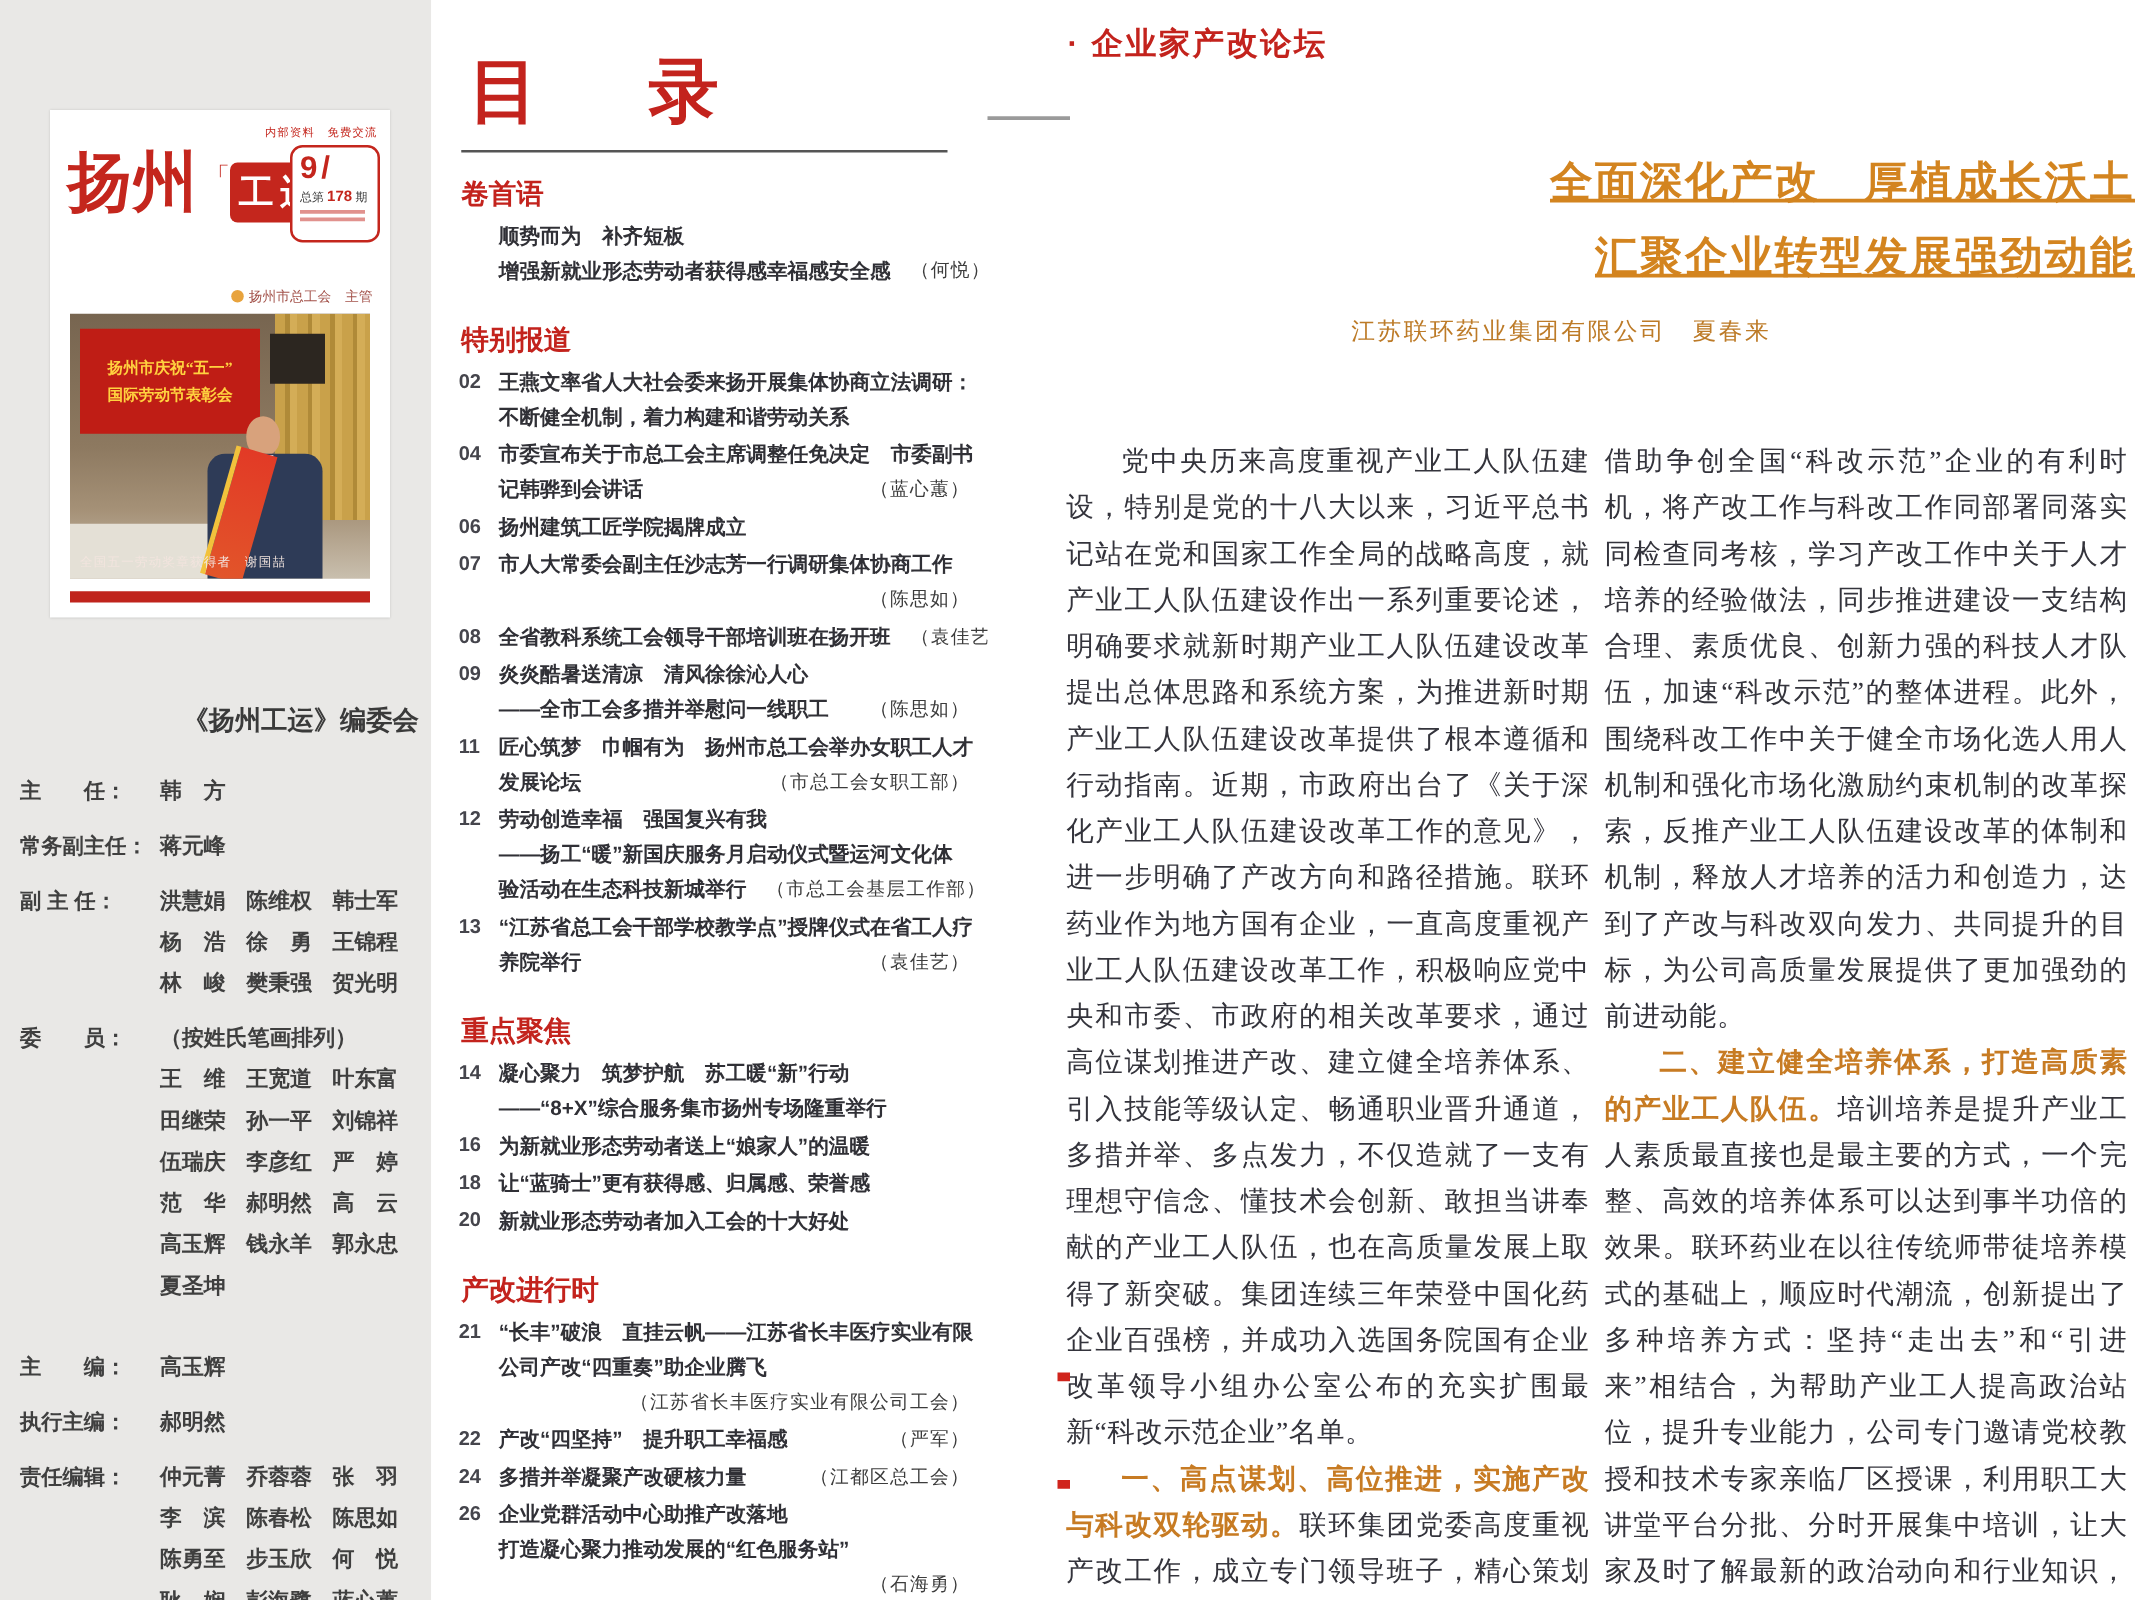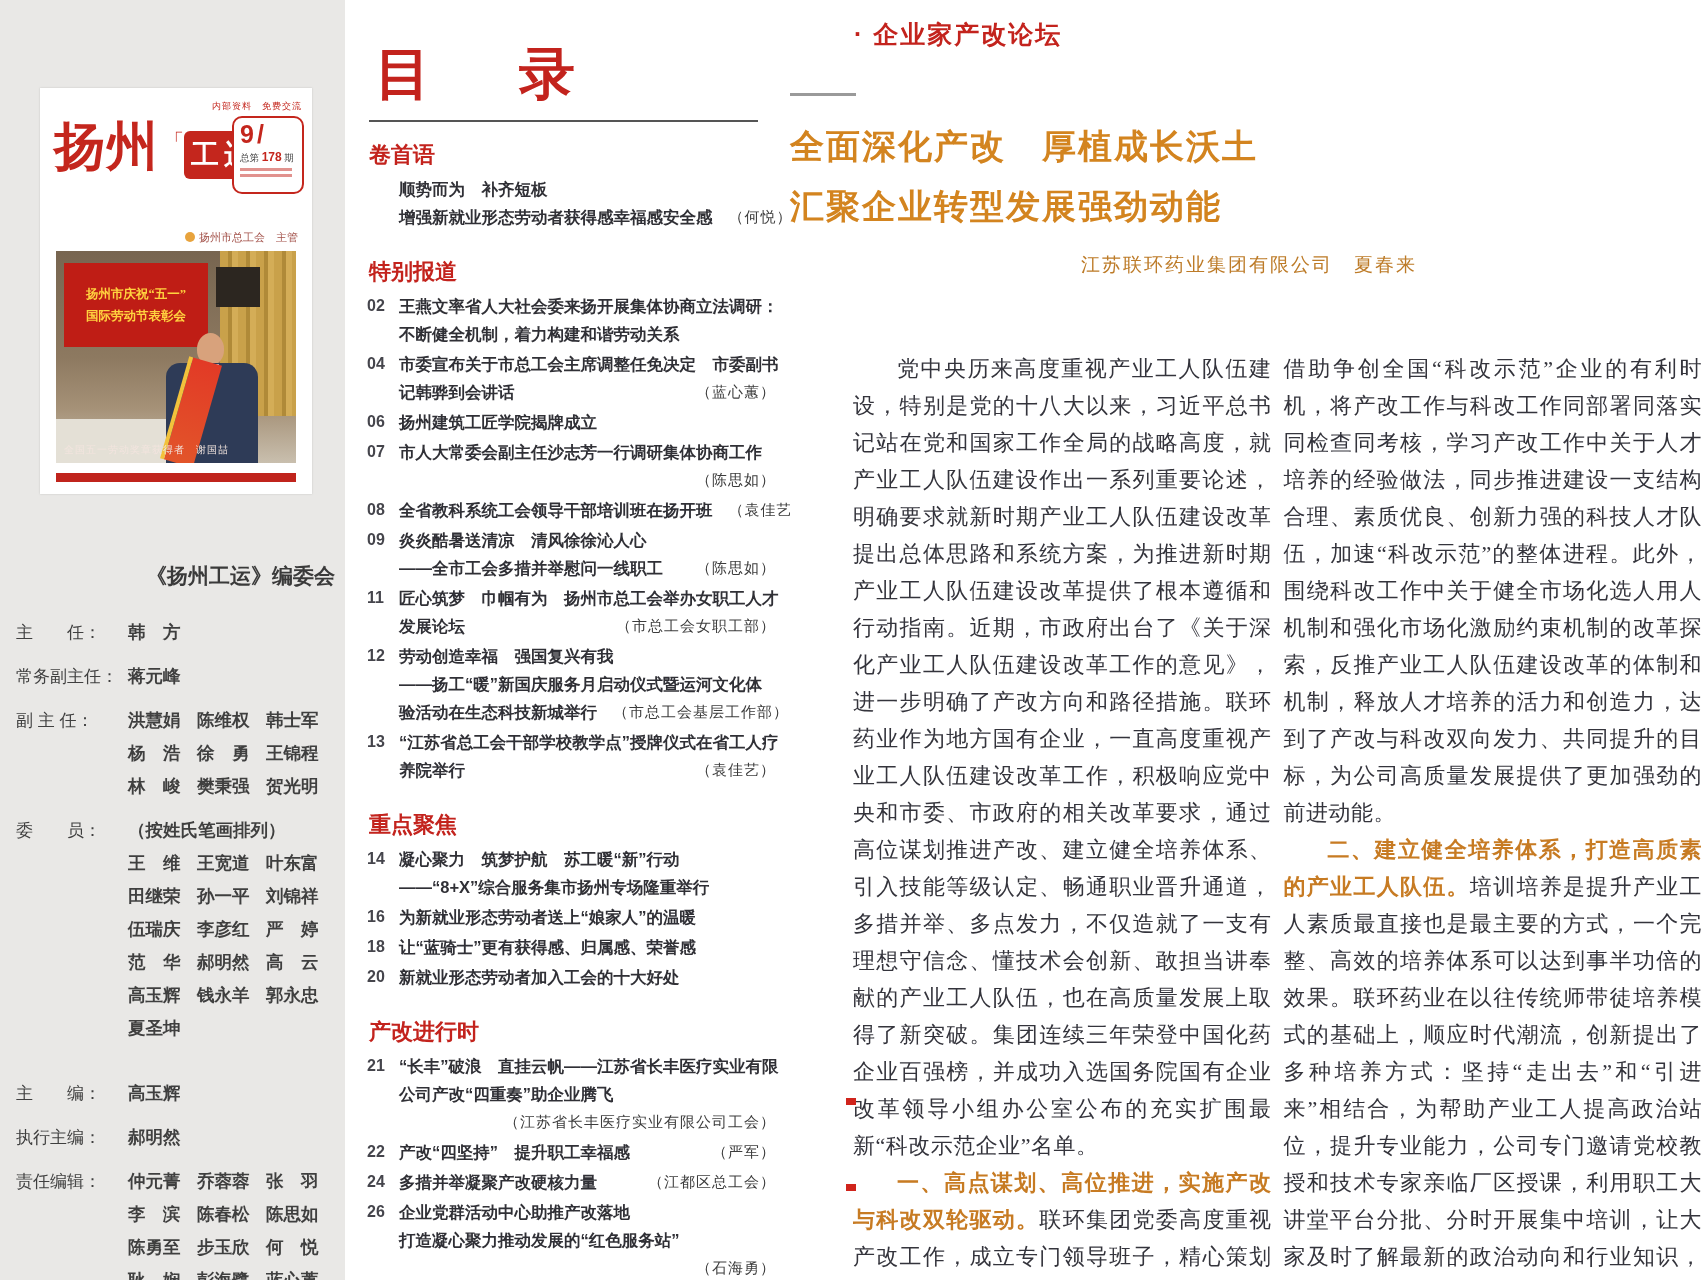--- a/index.html
+++ b/index.html
@@ -40,21 +40,21 @@
   .shirt-fig{position:absolute;left:147px;top:113px;width:16px;height:28px;background:#cfd6df;clip-path:polygon(0 0,100% 0,50% 100%);}
   .sash-fig{position:absolute;left:118px;top:108px;width:30px;height:106px;background:linear-gradient(#e23a26,#e2552a);
     transform:rotate(16deg);border-left:4px solid #f2c23c;}
   .pcaption{position:absolute;left:8px;bottom:6px;color:#f2e4de;font-size:10px;letter-spacing:1px;}
   .coverbar{height:9px;background:#c0241c;margin:10px 16px 0;}
 
   .editorial{padding:68px 10px 0 16px;}
   .ed-title{font-size:21px;font-weight:700;color:#3a3a3a;margin:0 0 26px 0;text-align:right;}
   .ed-row{display:flex;margin-top:11px;}
   .ed-row.gap{margin-top:32px;}
-  .ed-label{width:112px;flex:0 0 auto;font-size:17px;font-weight:400;color:#3f3f3f;line-height:33px;white-space:nowrap;}
+  .ed-label{width:112px;flex:0 0 auto;font-size:17px;font-weight:700;color:#3f3f3f;line-height:33px;white-space:nowrap;}
   .ed-names{flex:1;}
   .ed-line{display:flex;gap:14px;line-height:33px;}
   .ed-name{min-width:55px;font-size:17.5px;font-weight:700;color:#3f3f3f;white-space:nowrap;}
 
   
   .toc-col{width:445px;flex:0 0 auto;background:#fff;padding:36px 14px 0 22px;box-sizing:border-box;position:relative;}
   .toc-title{margin:8px 0 14px 8px;font-size:56px;line-height:1.1;font-weight:700;color:#c3231d;
     font-family:"Liberation Serif",serif;letter-spacing:16px;}
   .toc-rule{border:none;border-top:2px solid #555;margin:0 18px 18px 2px;}
   .toc-head{font-size:22px;font-weight:700;color:#c3231d;margin:0 0 5px 2px;}
@@ -65,21 +65,21 @@
   .toc-lines{flex:1;min-width:0;}
   .toc-line{font-size:16.5px;line-height:28px;color:#303036;font-weight:600;white-space:nowrap;}
   .toc-line.with-author{display:flex;justify-content:space-between;gap:16px;}
   .toc-author{font-family:"Liberation Serif",serif;font-weight:400;font-size:15px;color:#3c3c3c;letter-spacing:1px;}
   .toc-author-line{text-align:right;line-height:28px;}
 
   
   .article-col{flex:1;background:#fff;position:relative;padding:0 0 0 0;box-sizing:border-box;}
   .art-left-rule{position:absolute;left:0;top:93px;width:66px;height:3px;background:#9a9a9a;}
   .eyebrow{margin:18px 0 0 64px;font-size:25px;font-weight:700;color:#c3231d;letter-spacing:2px;}
-  .art-title{margin:66px 0 0 0;text-align:left;font-size:34px;line-height:1.75;font-weight:700;color:#d3841f;letter-spacing:2px;}
+  .art-title{margin:66px 0 0 0;text-align:right;font-size:34px;line-height:1.75;font-weight:700;color:#d3841f;letter-spacing:2px;text-decoration:underline;}
   .byline{margin-top:16px;text-align:center;font-family:"Liberation Serif",serif;font-size:19px;color:#bd7b28;letter-spacing:2px;}
   .body-cols{display:flex;gap:12px;padding:0 6px 0 63px;margin-top:72px;}
   .bcol{flex:1;min-width:0;}
   .apara{margin:0;font-family:"Liberation Serif",serif;font-size:22px;line-height:37px;color:#34343c;
     text-align:justify;font-weight:500;letter-spacing:0.5px;}
   .apara.ind{text-indent:2em;}
   .apara .em{color:#c77b23;font-weight:700;}
   .margin-mark{position:absolute;width:10px;height:7px;background:#d0241c;left:56px;}
 </style>
 </head>

